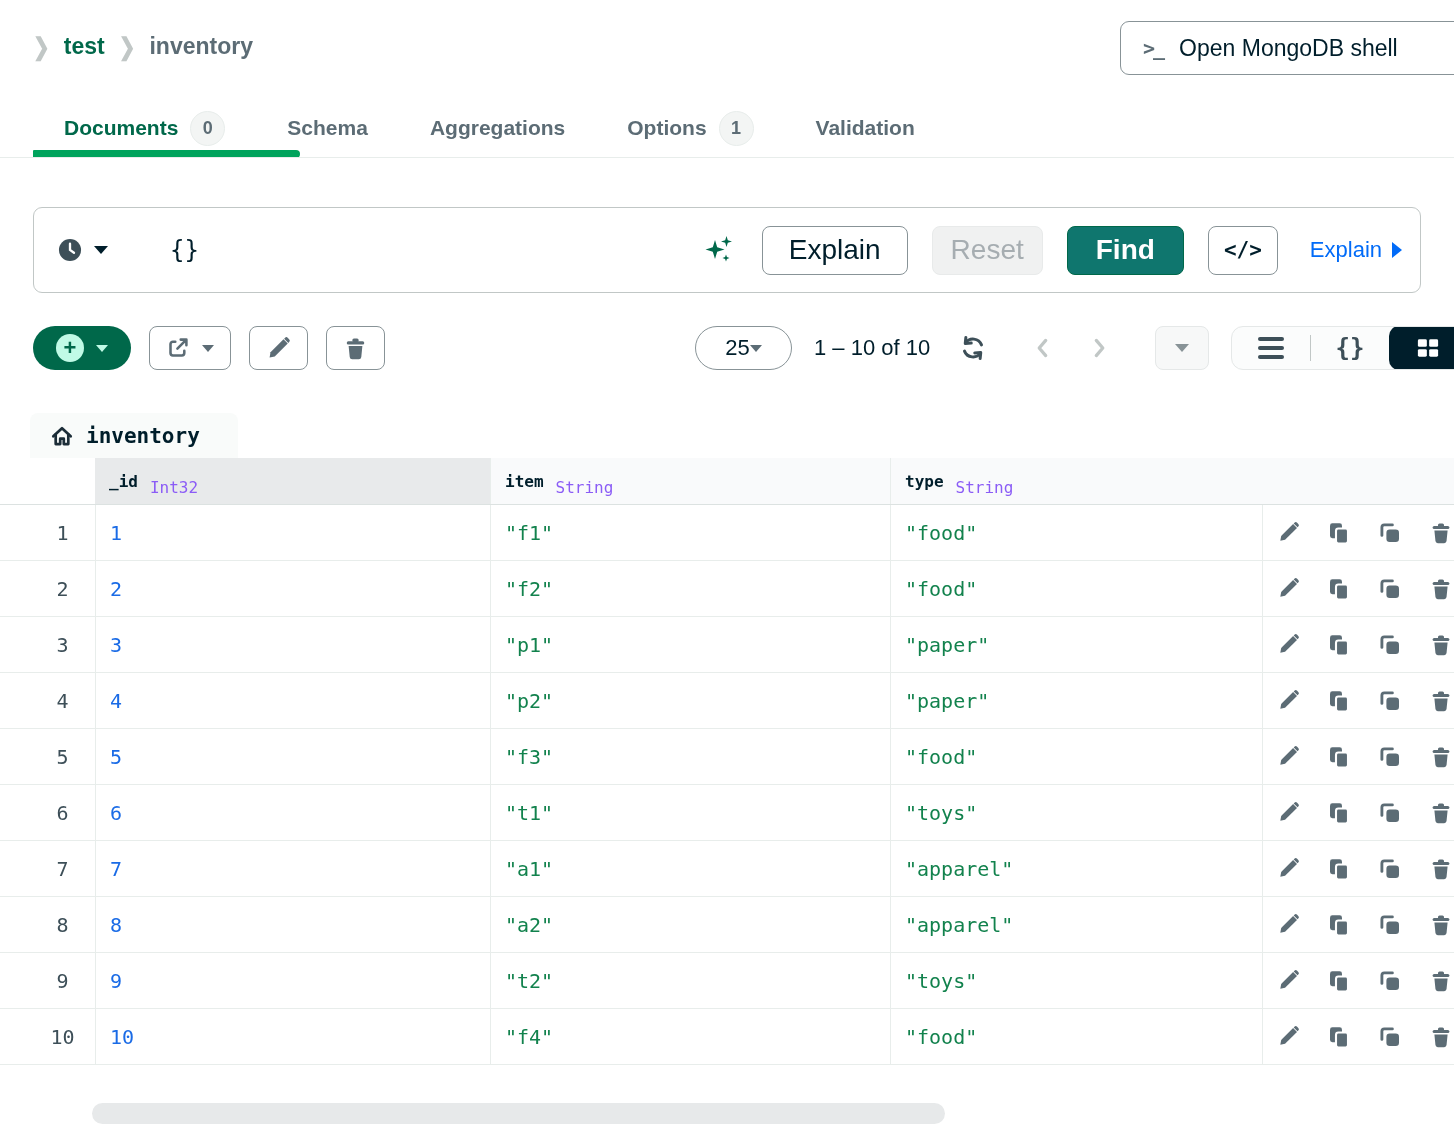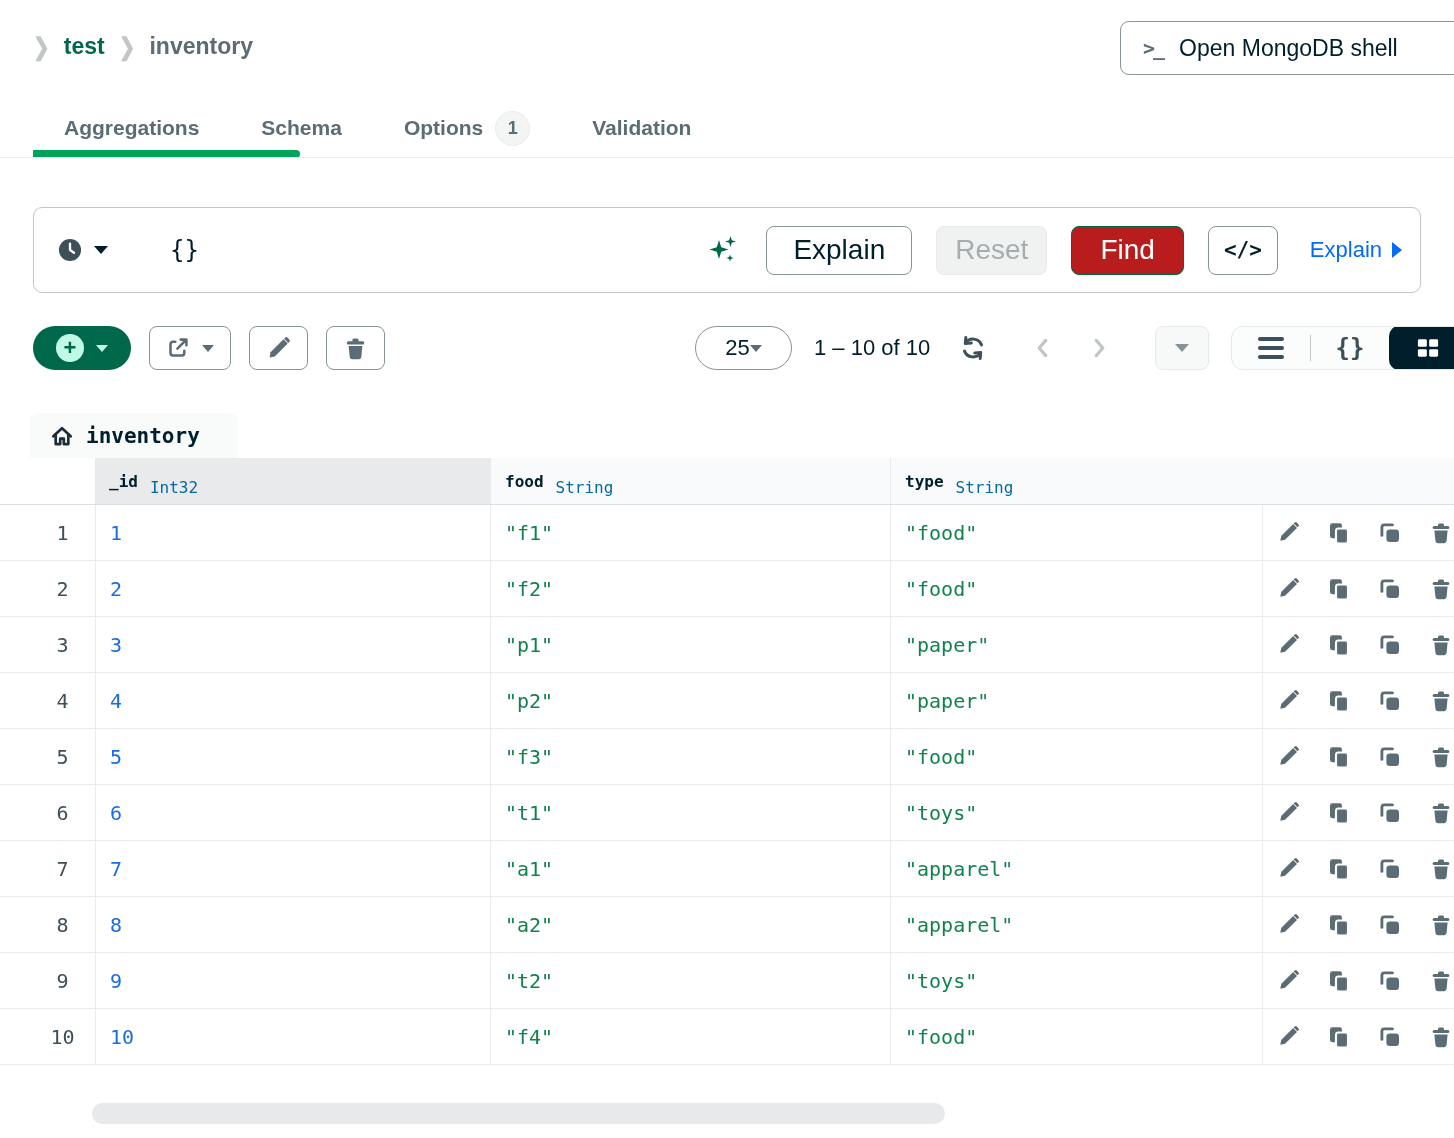--- a/index.html
+++ b/index.html
@@ -40,21 +40,21 @@
     display:flex; align-items:center; padding:0 18px 0 22px; }
   .history-group { display:flex; align-items:center; gap:10px; cursor:pointer; }
   .caret { width:0; height:0; border-left:7px solid transparent; border-right:7px solid transparent;
     border-top:8px solid #001E2B; }
   .filter-input { margin-left:62px; font-size:24px; color:#001E2B; flex:1; cursor:text; }
   .qb-right { display:flex; align-items:center; gap:24px; }
   .btn { border-radius:8px; font-size:28px; font-weight:500; display:flex; align-items:center;
     justify-content:center; cursor:pointer; height:49px; }
   .btn-default { background:#fff; border:1px solid #889397; color:#001E2B; padding:0 26px; }
   .btn-disabled { background:#F0F1F1; border:1px solid #E8EAEA; color:#A6ADB1; padding:0 18px; cursor:default; }
-  .btn-primary { background:#b91c1c; border:1px solid #00684A; color:#fff; padding:0 28px; }
+  .btn-primary { background:#0f766e; border:1px solid #00684A; color:#fff; padding:0 28px;font-weight:bold; }
   .btn-icon { background:#fff; border:1px solid #889397; width:70px; color:#001E2B;
     font-family:"DejaVu Sans Mono", monospace; font-weight:700; font-size:21px; }
   .options-link { display:flex; align-items:center; gap:10px; color:#016BF8; font-size:22px;
     font-weight:500; cursor:pointer; margin-left:8px; }
   .options-tri { width:0; height:0; border-top:8px solid transparent; border-bottom:8px solid transparent;
     border-left:10px solid #016BF8; }
 
   
   .toolbar { position:absolute; top:326px; left:0; width:1454px; height:44px; }
   .tb-left { position:absolute; left:33px; top:0; display:flex; align-items:center; gap:18px; }
@@ -98,21 +98,21 @@
   .tbl { position:absolute; top:458px; left:0; width:1454px; }
   .tbl-grid-row { display:grid; grid-template-columns:65px 395px 400px 372px 1fr; padding-left:30px; }
   .hdr { height:47px; border-bottom:1px solid #DCE2E1; }
   .hdr .cell { display:flex; align-items:center; gap:12px; padding:0 14px;
     font-family:"DejaVu Sans Mono", monospace; font-size:16px; }
   .hdr-num { background:#fff; }
   .hdr-id { background:#E8EAEB; }
   .hdr-plain { background:#F9FAFB; border-left:1px solid #E8EDEB; }
   .hdr-actions { background:#F9FAFB; }
   .fname { font-weight:700; color:#001E2B; }
-  .ftype { color:#0369a1;margin-top:12px; }
+  .ftype { color:#8b5cf6;margin-top:12px; }
 
   .rowline { height:56px; border-bottom:1px solid #E8EDEB; }
   .rowline .cell { display:flex; align-items:center; padding:0 14px;
     font-family:"DejaVu Sans Mono", monospace; font-size:20px; }
   .c-num { justify-content:center; color:#3D4F58; padding:0 6px; }
   .c-id { border-left:1px solid #E8EDEB; color:#1A6BE6; cursor:pointer; }
   .c-val { border-left:1px solid #E8EDEB; color:#12824D; }
   .c-actions { border-left:1px solid #E8EDEB; display:flex; align-items:center; gap:27px; padding-left:18px; }
   .row-action { cursor:pointer; display:flex; align-items:center; }
 
@@ -133,25 +133,29 @@
     <span class="crumb-sep">❯</span>
     <span class="crumb-current">inventory</span>
   </div>
 
   <div class="shell-btn">
     <span class="shell-icon">&gt;_</span>
     <span>Open MongoDB shell</span>
   </div>
 
   <div class="tabs" id="tabs">
+      <div class="tab active">
+        <span>Documents</span>
+        <span class="tab-badge">0</span>
+      </div>
+      <div class="tab">
+        <span>Schema</span>
+      </div>
       <div class="tab">
         <span>Aggregations</span>
-      </div>
-      <div class="tab">
-        <span>Schema</span>
       </div>
       <div class="tab">
         <span>Options</span>
         <span class="tab-badge">1</span>
       </div>
       <div class="tab">
         <span>Validation</span>
       </div>
     </div>
   <div class="tab-underline"></div>
@@ -276,21 +280,21 @@
   </div>
 
   <div class="tbl">
     <div class="tbl-grid-row hdr">
       <div class="cell hdr-num"></div>
       <div class="cell hdr-id">
         <span class="fname">_id</span>
         <span class="ftype">Int32</span>
       </div>
       <div class="cell hdr-plain">
-        <span class="fname">food</span>
+        <span class="fname">item</span>
         <span class="ftype">String</span>
       </div>
       <div class="cell hdr-plain">
         <span class="fname">type</span>
         <span class="ftype">String</span>
       </div>
       <div class="cell hdr-actions"></div>
     </div>
     <div id="rows">
         <div class="tbl-grid-row rowline">

